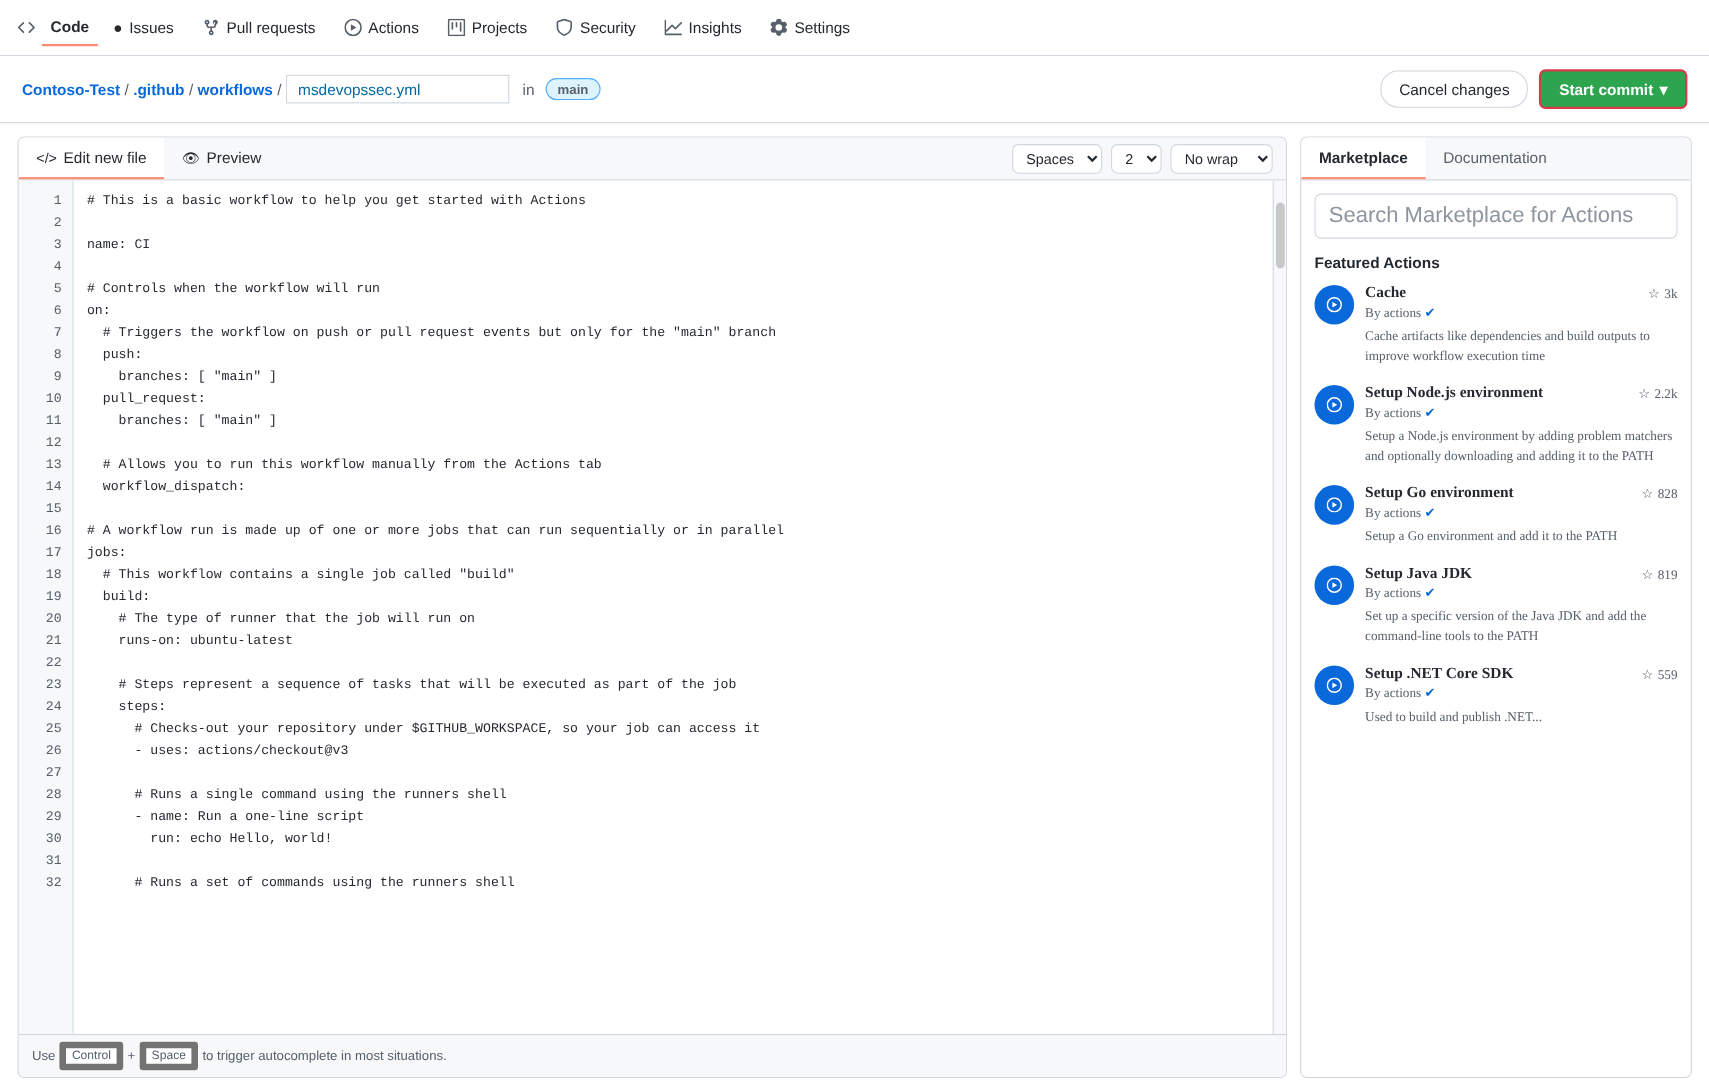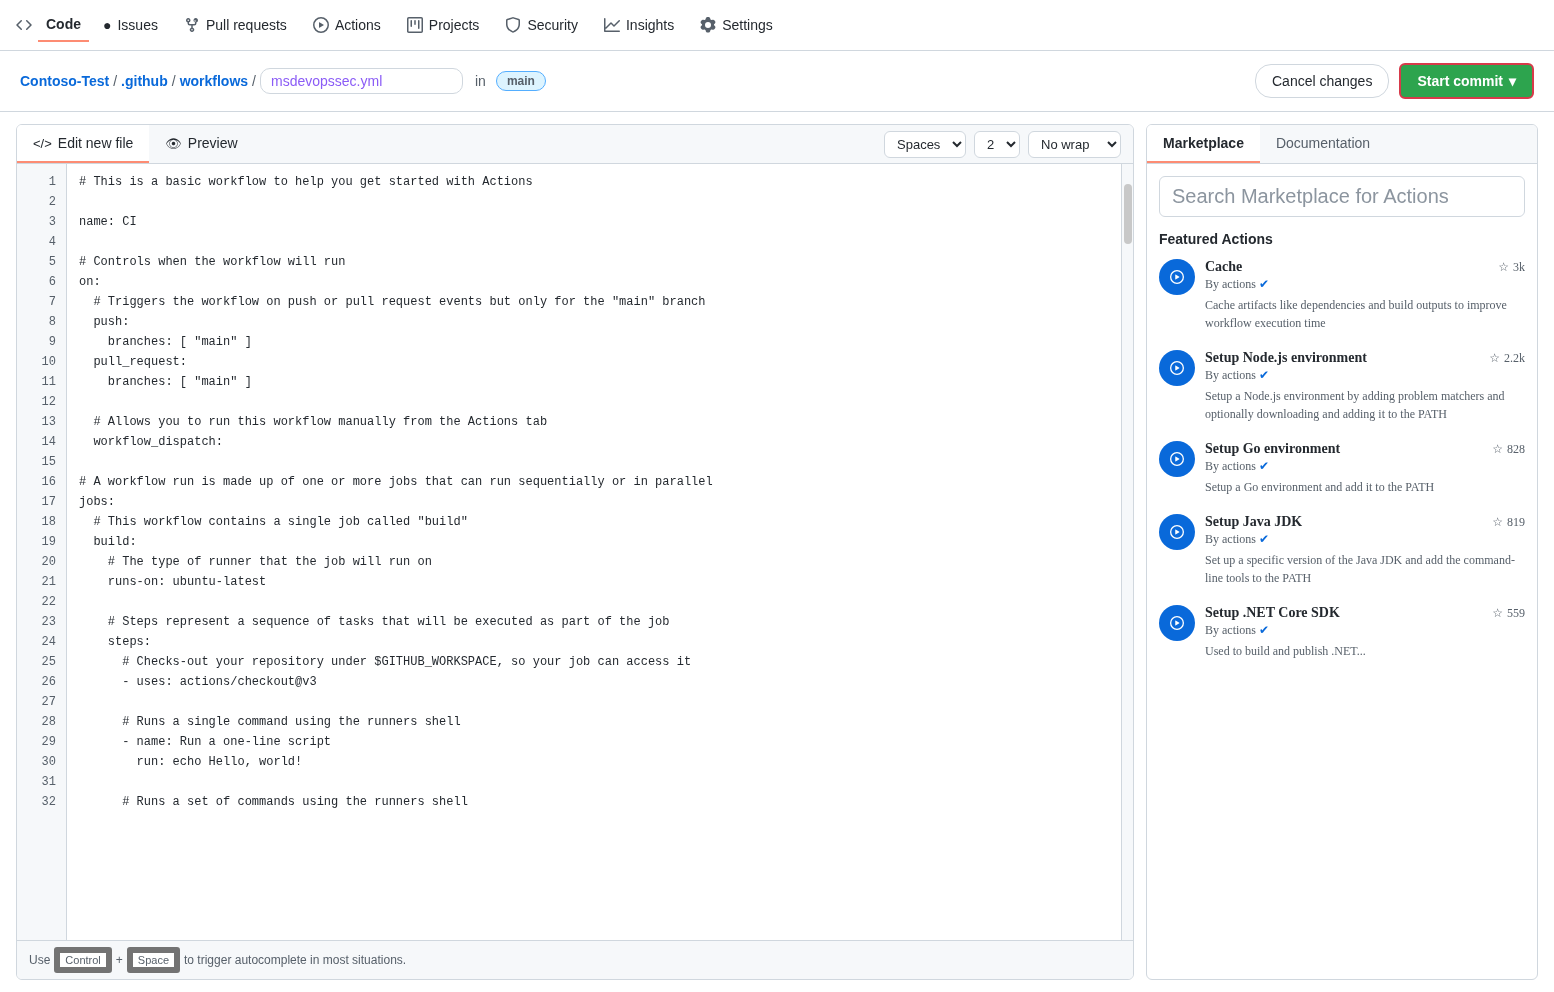--- a/index.html
+++ b/index.html
@@ -4,21 +4,21 @@
   <style>
     * { box-sizing: border-box; margin: 0; padding: 0; }
     body { font-family: -apple-system, BlinkMacSystemFont, "Segoe UI", Helvetica, Arial, sans-serif; font-size: 14px; background: #fff; color: #24292f; }
     .nav-item { display: flex; align-items: center; gap: 6px; padding: 8px 12px; color: #24292f; text-decoration: none; border-radius: 6px; font-size: 14px; cursor: pointer; border: none; background: none; }
 
     
     .breadcrumb-bar { display: flex; align-items: center; justify-content: space-between; padding: 12px 20px; background: #fff; border-bottom: 1px solid #d0d7de; }
     .breadcrumb { display: flex; align-items: center; gap: 4px; font-size: 14px; }
     .breadcrumb a { color: #0969da; text-decoration: none; font-weight: 600; }
     .breadcrumb span { color: #57606a; }
-    .breadcrumb-input { border: 1px solid #d0d7de; border-radius: 10px; padding: 4px 10px; font-size: 14px; color: #8b5cf6; outline: none; }
+    .breadcrumb-input { border: 1px solid #d0d7de; border-radius: 0; padding: 4px 10px; font-size: 14px; color: #0369a1; outline: none; }
     .breadcrumb-badge { background: #ddf4ff; color: #0969da; border: 1px solid #54aeff; border-radius: 20px; padding: 2px 10px; font-size: 12px; font-weight: 600; }
     .breadcrumb-actions { display: flex; align-items: center; gap: 10px; }
     .btn-cancel { background: #fff; border: 1px solid #d0d7de; border-radius: 16px; padding: 8px 16px; font-size: 14px; color: #24292f; cursor: pointer; font-weight: 500; }
     .btn-commit { background: #2da44e; border: 2px solid #d73a4a; border-radius: 6px; padding: 8px 16px; font-size: 14px; color: #fff; cursor: pointer; font-weight: 600; display: flex; align-items: center; gap: 6px; }
 
     
     .main-content { display: flex; height: calc(100vh - 112px); }
 
     
     .editor-panel { flex: 1; border: 1px solid #d0d7de; border-radius: 6px; margin: 12px 0 12px 16px; overflow: hidden; display: flex; flex-direction: column; }
@@ -30,21 +30,21 @@
     .editor-body { display: flex; flex: 1; overflow: hidden; }
     .line-numbers { background: #f6f8fa; border-right: 1px solid #d0d7de; padding: 8px 0; min-width: 50px; text-align: right; font-family: "SFMono-Regular", Consolas, "Liberation Mono", Menlo, monospace; font-size: 12px; color: #57606a; user-select: none; }
     .line-number { padding: 0 10px 0 6px; line-height: 20px; display: block; }
     .code-area { flex: 1; overflow-y: auto; overflow-x: hidden; padding: 8px 12px; font-family: "SFMono-Regular", Consolas, "Liberation Mono", Menlo, monospace; font-size: 12px; line-height: 20px; color: #24292f; white-space: pre; }
     .editor-footer { border-top: 1px solid #d0d7de; background: #f6f8fa; padding: 6px 12px; font-size: 12px; color: #57606a; display: flex; align-items: center; gap: 4px; }
     .editor-footer kbd { background: #fff; border: 6px solid #737373; border-radius: 3px; padding: 1px 5px; font-family: inherit; font-size: 11px; }
     .scrollbar-area { width: 12px; background: #f6f8fa; border-left: 1px solid #d0d7de; position: relative; }
     .scrollbar-thumb { width: 8px; height: 60px; background: #c8c8c8; border-radius: 4px; position: absolute; top: 20px; left: 2px; }
 
     
-    .sidebar-panel { width: 392px; margin: 12px 16px 12px 12px; border: 1px solid #d0d7de; border-radius: 6px; overflow: hidden; display: flex; flex-direction: column; }
+    .sidebar-panel { width: 356px; margin: 12px 16px 12px 12px; border: 1px solid #d0d7de; border-radius: 6px; overflow: hidden; display: flex; flex-direction: column; }
     .sidebar-tabs { display: flex; border-bottom: 1px solid #d0d7de; background: #f6f8fa; }
     .sidebar-tab { padding: 10px 16px; font-size: 14px; cursor: pointer; border-bottom: 2px solid transparent; color: #57606a; }
     .sidebar-tab.active { color: #24292f; border-bottom: 2px solid #fd8c73; font-weight: 600; background: #fff; }
     .sidebar-content { flex: 1; overflow-y: auto; padding: 12px; }
     .search-box { width: 100%; border: 1px solid #d0d7de; border-radius: 6px; padding: 8px 12px; font-size: 20px; color: #57606a; outline: none; margin-bottom: 14px; }
     .search-box::placeholder { color: #8c959f; }
     .featured-title { font-size: 14px; font-weight: 600; margin-bottom: 12px; color: #24292f; }
     .action-item { display: flex; align-items: flex-start; gap: 10px; margin-bottom: 18px; }
     .action-icon { width: 36px; height: 36px; background: #0969da; border-radius: 50%; display: flex; align-items: center; justify-content: center; flex-shrink: 0; }
     .action-details { flex: 1; font-family: Liberation Serif, serif; }

